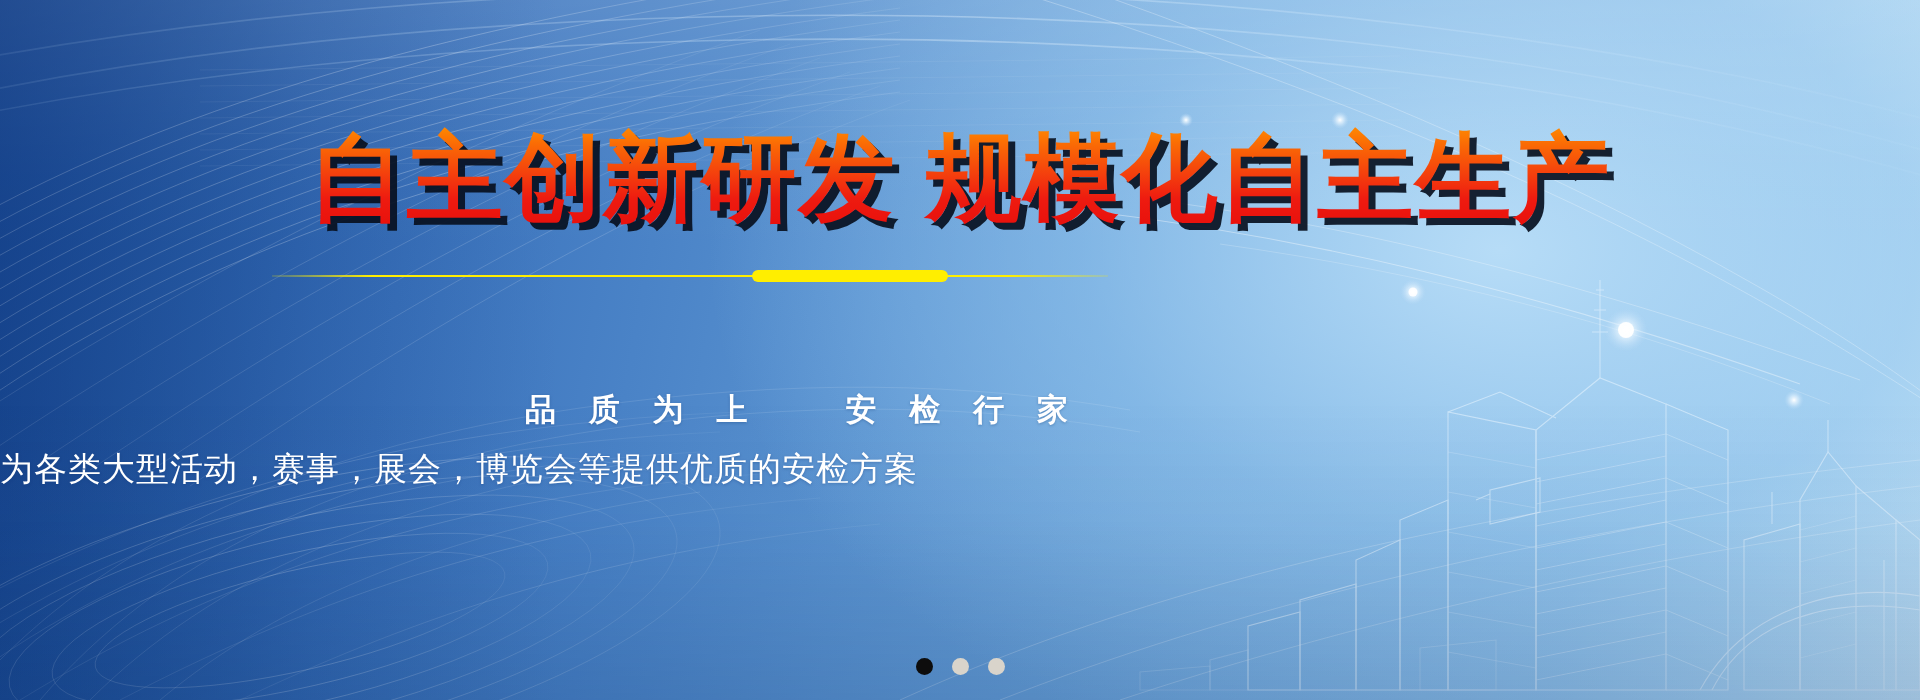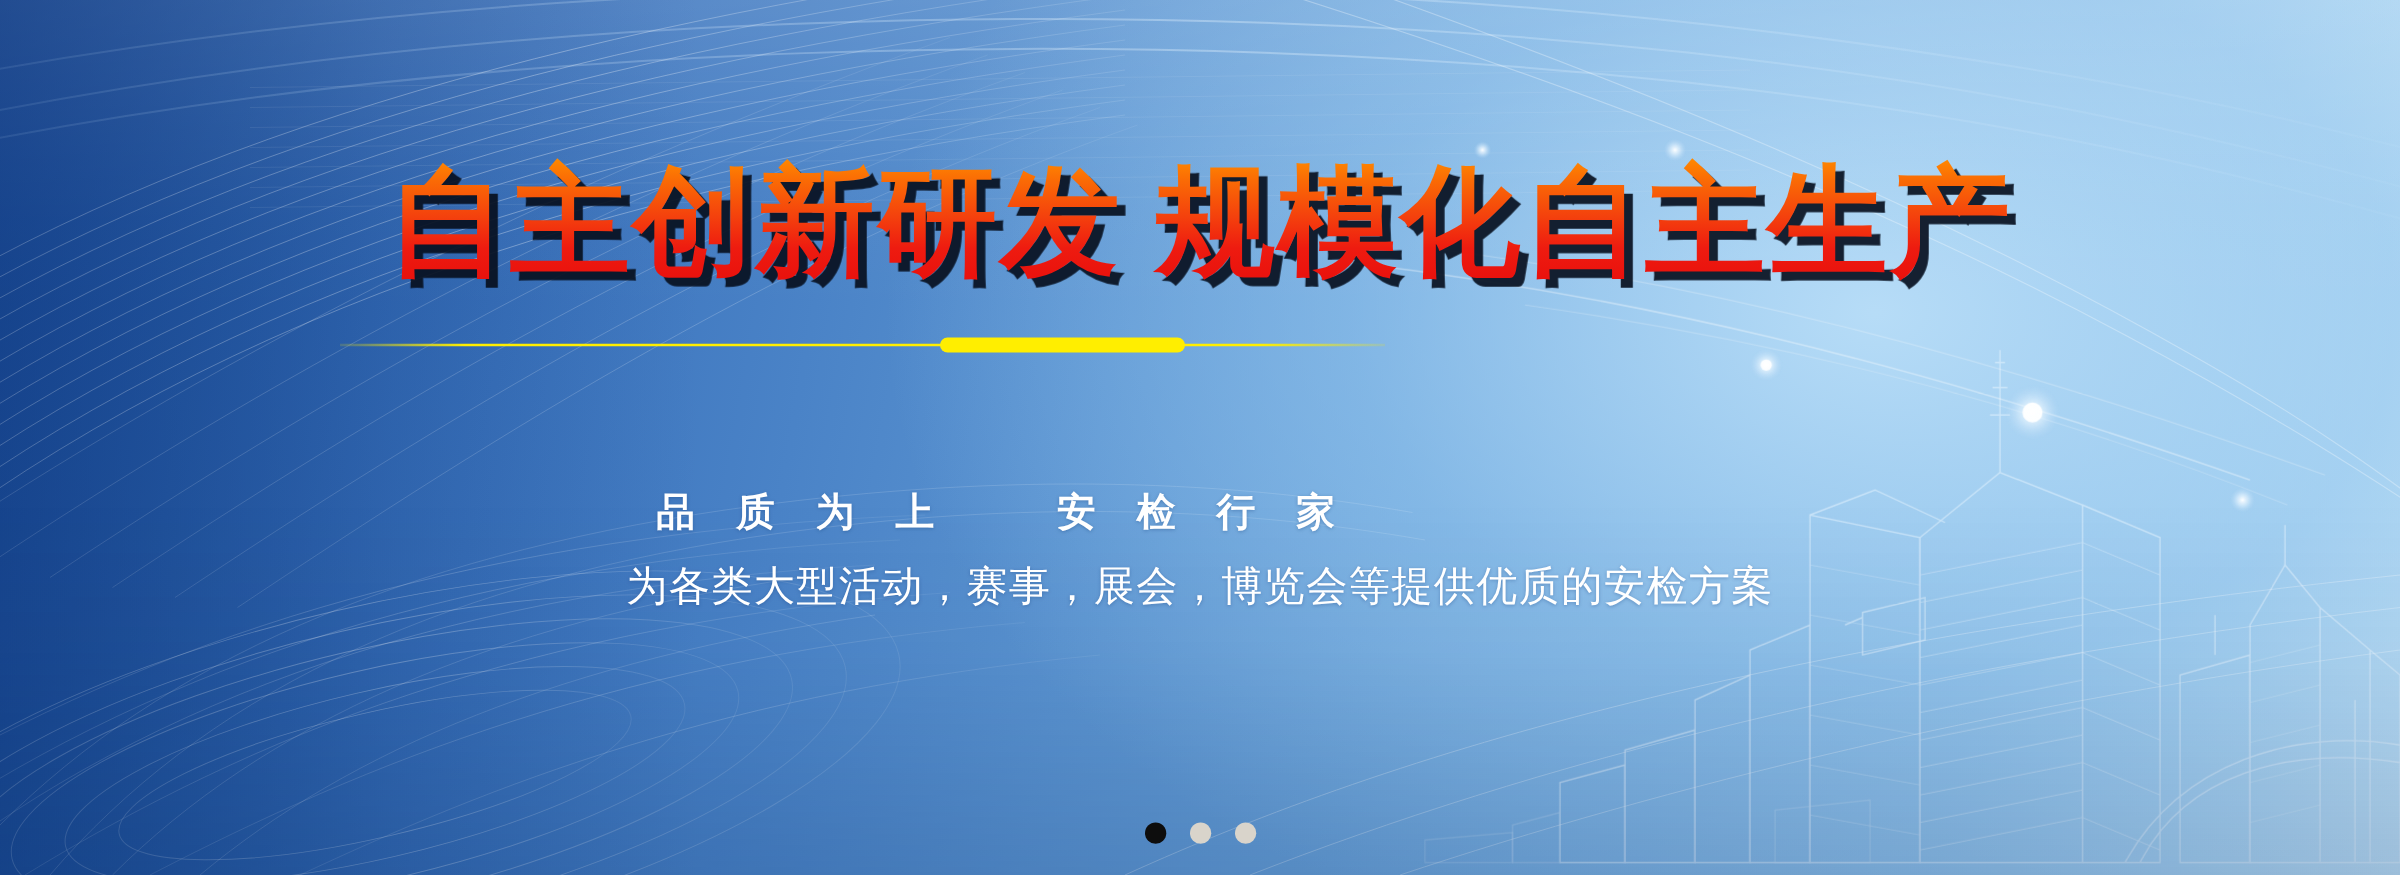--- a/index.html
+++ b/index.html
@@ -40,21 +40,21 @@
   }
 
   svg.deco{position:absolute;left:0;top:0;width:1920px;height:700px;}
 
   
   #headline-wrap{
     position:absolute;left:0;top:62px;width:1920px;text-align:center;
   }
   #headline{
     display:inline-block;
-    font-family:Liberation Serif, serif;
+    font-family:Liberation Sans, sans-serif;
     font-size:96px;
     font-weight:bold;
     letter-spacing:2px;
     line-height:1.08;
     background:linear-gradient(180deg,#ff8a00 0%,#fa6a05 18%,#f4400d 46%,#ee1b10 70%,#e80f0c 100%);
     -webkit-background-clip:text;
     background-clip:text;
     color:transparent;
     -webkit-text-fill-color:transparent;
     filter:drop-shadow(7px 7px 0px rgba(8,16,32,0.92));
@@ -77,21 +77,21 @@
   
   #sub1{
     position:absolute;left:0;top:389px;width:1604px;text-align:center;
     color:#ffffff;
     font-family:"DejaVu Sans","Liberation Sans",sans-serif;
     font-size:31px;font-weight:bold;letter-spacing:11px;
     text-shadow:0 1px 3px rgba(20,60,120,0.35);
     white-space:pre;
   }
   #sub2{
-    position:absolute;left:0;top:447px;width:1920px;text-align:center;
+    position:absolute;left:0;top:447px;width:1920px;
     color:#ffffff;
     font-family:"DejaVu Sans","Liberation Sans",sans-serif;
     font-size:33px;font-weight:normal;letter-spacing:1px;
     text-shadow:0 1px 3px rgba(20,60,120,0.35);
     white-space:nowrap;
   }
 
   
   #dots{
     position:absolute;left:0;top:658px;width:1920px;

